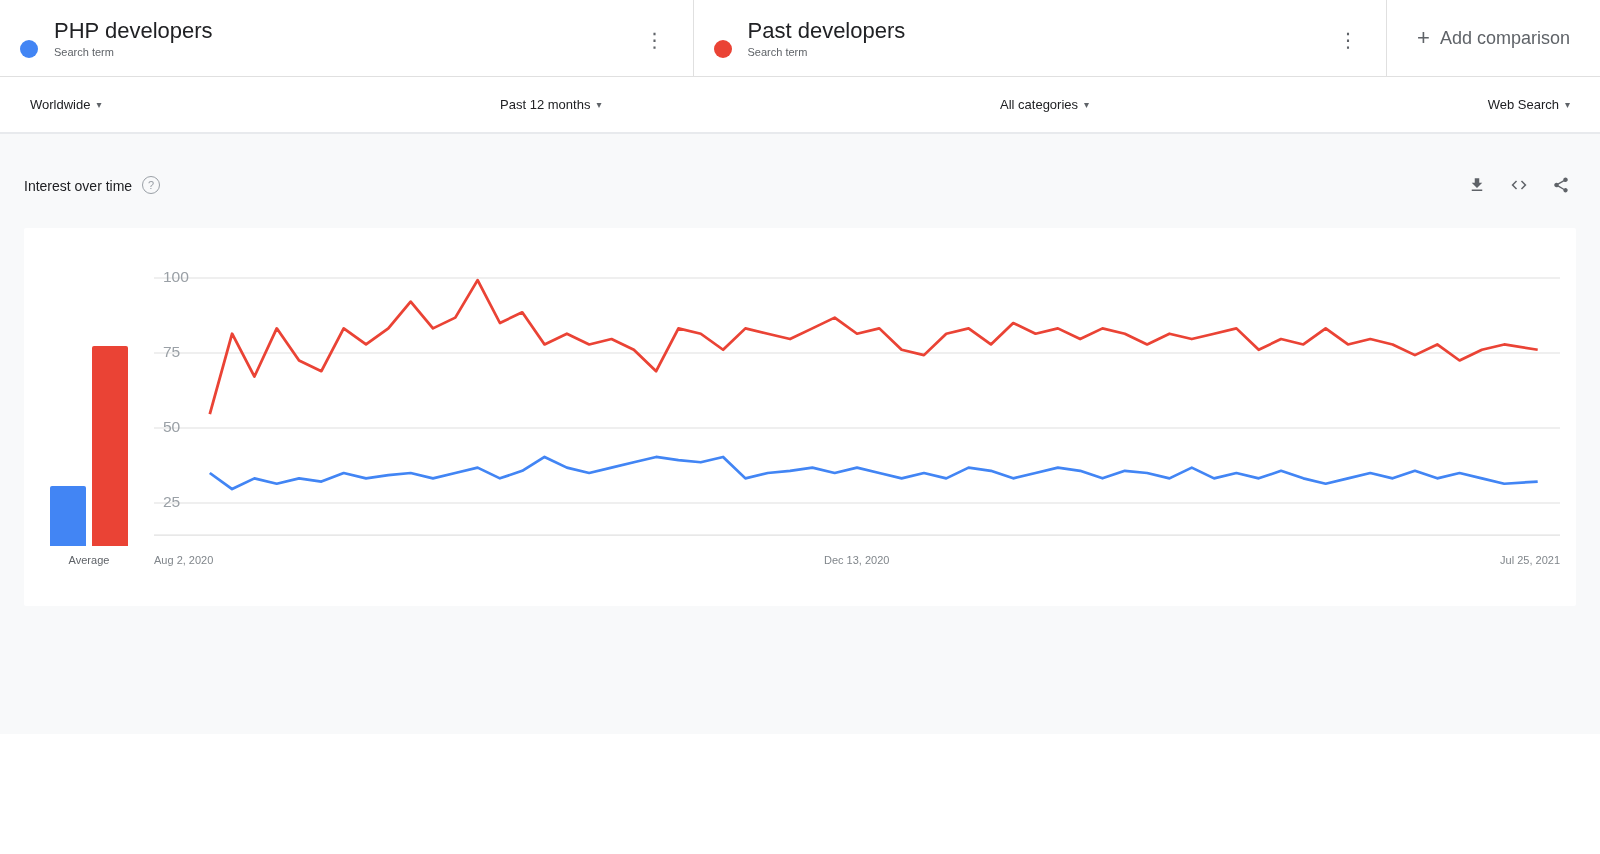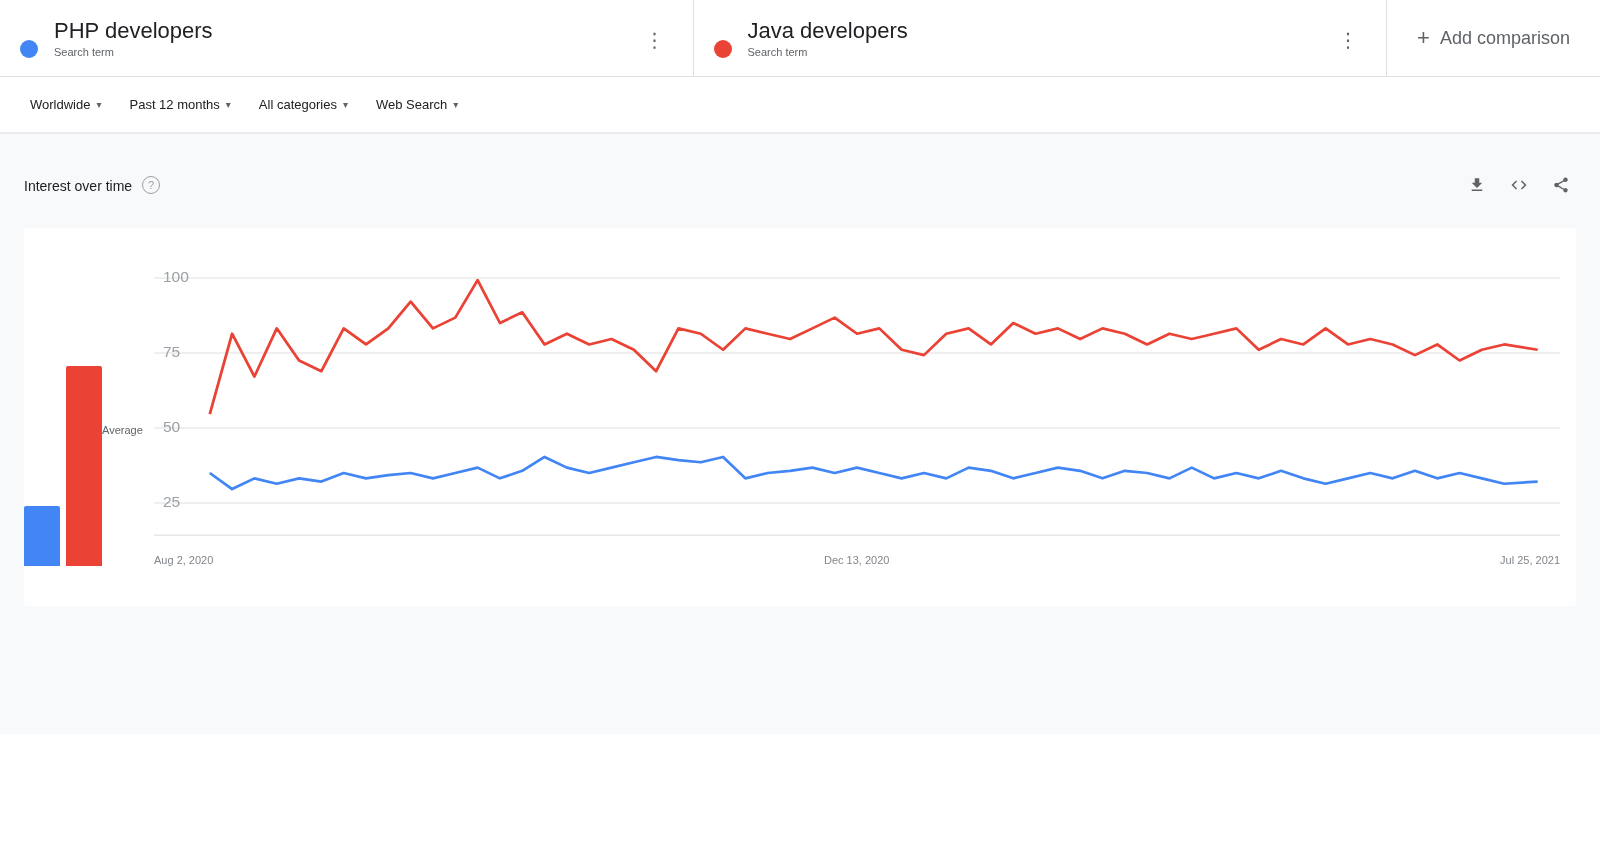--- a/index.html
+++ b/index.html
@@ -79,20 +79,21 @@
     }
 
     
     .filter-bar {
       display: flex;
       align-items: center;
       padding: 14px 20px;
       background: #fff;
       border-bottom: 2px solid #e8eaed;
       gap: 8px;
+      justify-content: space-between;
     }
     .filter-btn {
       display: flex;
       align-items: center;
       background: none;
       border: none;
       cursor: pointer;
       font-size: 13px;
       color: #202124;
       padding: 6px 10px;
@@ -164,21 +165,21 @@
       display: flex;
       align-items: flex-end;
       gap: 0;
       background: #fff;
       padding: 20px 16px 40px 0;
       border-radius: 2px;
     }
 
     .average-column {
       display: flex;
-      flex-direction: row;
+      flex-direction: column;
       align-items: center;
       width: 130px;
       flex-shrink: 0;
       padding-bottom: 0;
     }
     .avg-bars {
       display: flex;
       align-items: flex-end;
       gap: 6px;
       height: 280px;
@@ -229,21 +230,21 @@
     <div class="term-info">
       <div class="term-name">PHP developers</div>
       <div class="term-type">Search term</div>
     </div>
     <button class="term-menu-btn">⋮</button>
   </div>
 
   <div class="search-term-item">
     <div class="term-dot" style="background:#ea4335;"></div>
     <div class="term-info">
-      <div class="term-name">Java developers</div>
+      <div class="term-name">Past developers</div>
       <div class="term-type">Search term</div>
     </div>
     <button class="term-menu-btn">⋮</button>
   </div>
 
   <button class="add-comparison">
     <span class="add-icon">+</span>
     <span>Add comparison</span>
   </button>
 </div>

